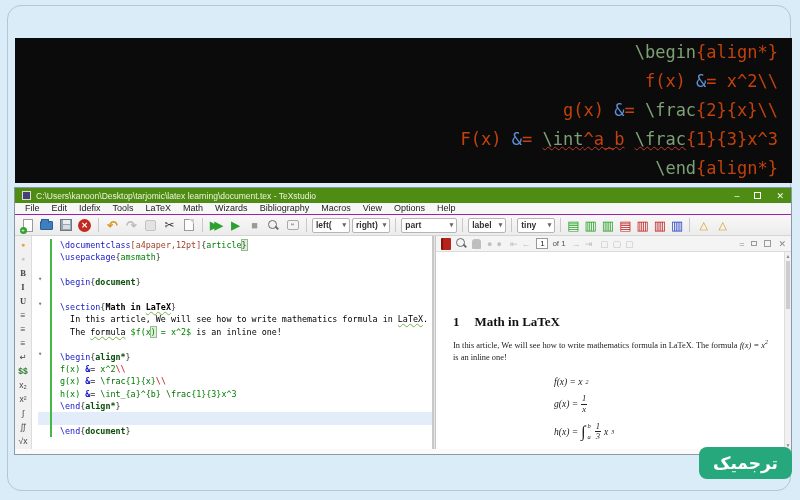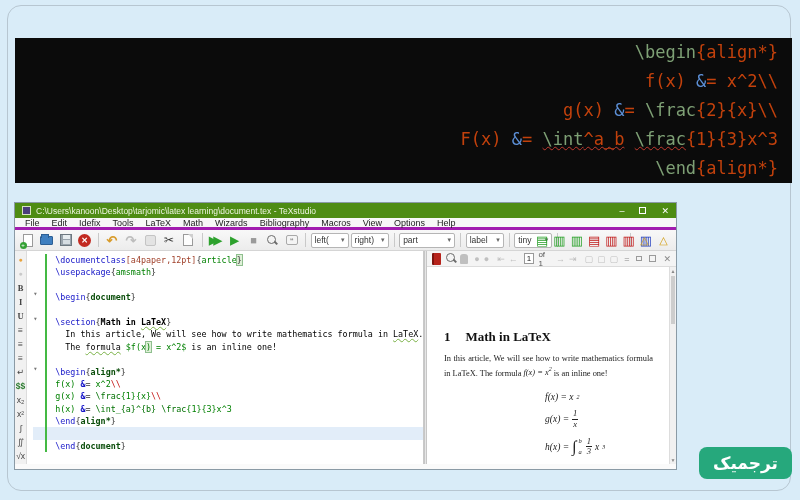--- a/index.html
+++ b/index.html
@@ -14,29 +14,29 @@
               background:#0b0b0b; font-family:"DejaVu Sans Mono",monospace;
               font-size:17px; font-weight:500; text-align:right; padding-right:14px; }
   .terminal .cl { height:29px; line-height:29px; white-space:pre; }
   .sg-tkw { color:#7ea075; }
   .sg-twht{ color:#c2410c; }
   .sg-tamp{ color:#5c8fd6; }
   .u-red { text-decoration:underline; text-decoration-style:wavy; text-decoration-color:#c23a2e; text-decoration-thickness:1px; }
   .u-grn { text-decoration:underline; text-decoration-style:wavy; text-decoration-color:#79b145; text-decoration-thickness:1px; }
 
   
-  .tx-window { position:absolute; left:14px; top:202px; width:663px; height:268px;
+  .tx-window { position:absolute; left:14px; top:187px; width:778px; height:268px;
                background:#c4b5fd; border:1px solid #8a9aa5; }
   .titlebar { height:15px; background:#4e8c13; display:flex; align-items:center; padding:0 7px; gap:5px; }
   .app-icon { width:9px; height:9px; background:#4a3f7d; border:1px solid #d7e3c2; flex:none; }
   .title-text { color:#eef5e0; font-size:8.5px; white-space:nowrap; overflow:hidden; flex:1; }
   .win-controls { display:flex; align-items:center; gap:15px; color:#fff; font-size:9px; }
   .win-max-box { width:7px; height:7px; border:1px solid #fff; }
 
-  .menubar { height:12px; background:#f7f7f7; border-bottom:3px solid #a21caf;
+  .menubar { height:12px; background:#f7f7f7; border-bottom:1px solid #a21caf;
              display:flex; align-items:flex-start; padding-left:4px; }
   .menu-item { font-size:9px; color:#222; padding:0 6px; }
 
   .toolbar { height:21px; background:linear-gradient(#f8f8f8,#ececec); border-bottom:1px solid #d5d5d5;
              display:flex; align-items:center; padding:0 4px; gap:2px; }
   .sep { width:1px; height:14px; background:#c9c9c9; margin:0 3px; }
   .tbi { height:17px; min-width:17px; display:flex; align-items:center; justify-content:center;
          font-size:11px; color:#555; position:relative; }
   .icon-page { width:10px; height:13px; background:#fff; border:1px solid #9a9a9a; position:relative; }
   .icon-page .plus { position:absolute; left:-4px; bottom:-3px; width:7px; height:7px; border-radius:50%;
@@ -55,21 +55,21 @@
   .icon-paste { width:10px; height:12px; background:#fdfdfd; border:1px solid #9a9a9a; position:relative; }
   .icon-paste:before { content:''; position:absolute; right:-1px; top:-1px; border-style:solid; border-width:0 5px 5px 0; border-color:transparent #cfcfcf transparent transparent; }
   .g-run { color:#2da12d; font-size:11px; letter-spacing:-4px; padding-right:4px; font-weight:bold; }
   .g-view { color:#2da12d; font-size:11px; font-weight:bold; }
   .g-stop { color:#9a9a9a; font-size:11px; }
   .icon-zoom { width:13px; height:13px; position:relative; }
   .icon-zoom:before { content:''; position:absolute; left:1px; top:1px; width:7px; height:7px; border:1.5px solid #6b6b6b; border-radius:50%; }
   .icon-zoom:after { content:''; position:absolute; left:8px; top:8px; width:4px; height:1.5px; background:#6b6b6b; transform:rotate(45deg); }
   .icon-log { width:12px; height:10px; border:1px solid #a9a9a9; border-radius:2px; background:#f4f4f4; color:#999; font-size:7px; line-height:9px; text-align:center; }
   .dd { height:15px; border:1px solid #b5b5b5; border-radius:2px; background:#fff; display:flex;
-        align-items:center; justify-content:space-between; font-size:8.5px; color:#333; padding:0 3px; gap:5px; }
+        align-items:center; justify-content:space-between; font-size:8.5px; color:#333; padding:0 3px; gap:5px;font-weight:bold; }
   .dd:after { content:'▾'; font-size:7px; color:#666; }
   .dd-small { min-width:38px; }
   .dd-wide { min-width:56px; }
   .tbl-icons .ti { font-size:13px; line-height:15px; padding:0 1px; }
   .c-grn { color:#27a027; } .c-red { color:#c01818; } .c-blu { color:#2440c0; }
   .g-tri { color:#d4a017; font-size:11px; padding:0 2px; }
 
   
   .main { position:absolute; top:48px; left:0; right:0; bottom:5px; display:flex; }
   .iconstrip { width:17px; background:#f1f1f1; border-right:1px solid #dcdcdc;

